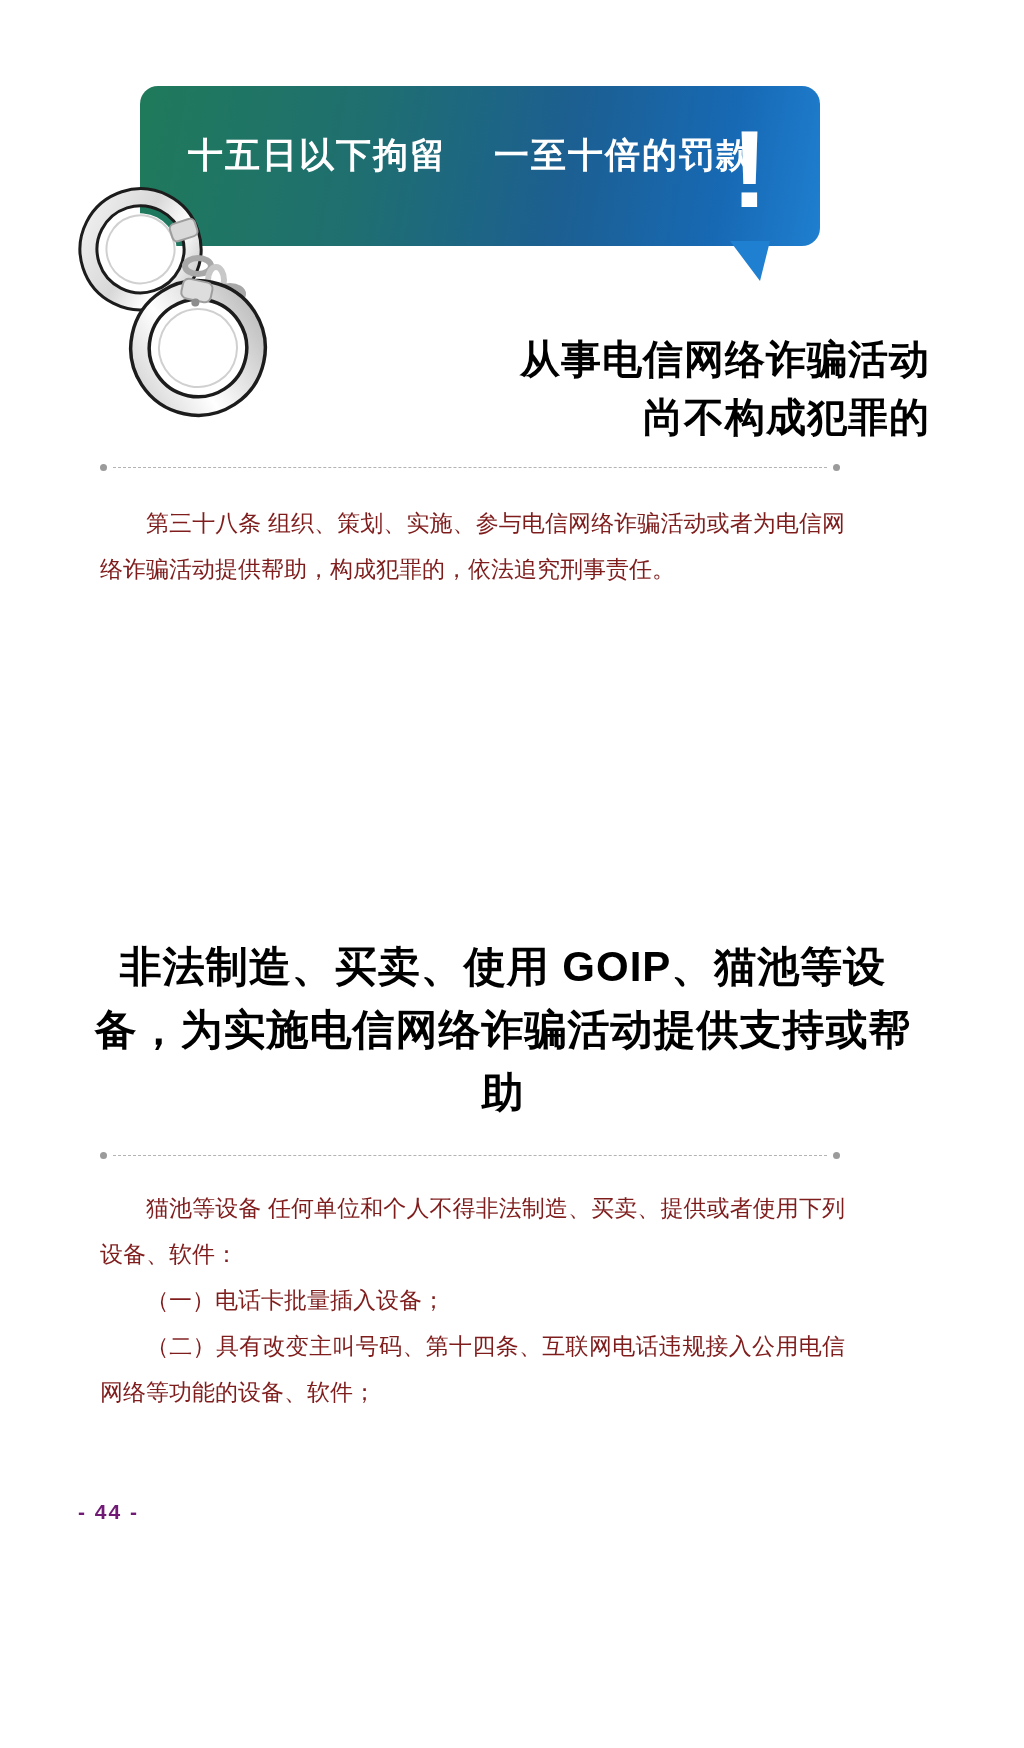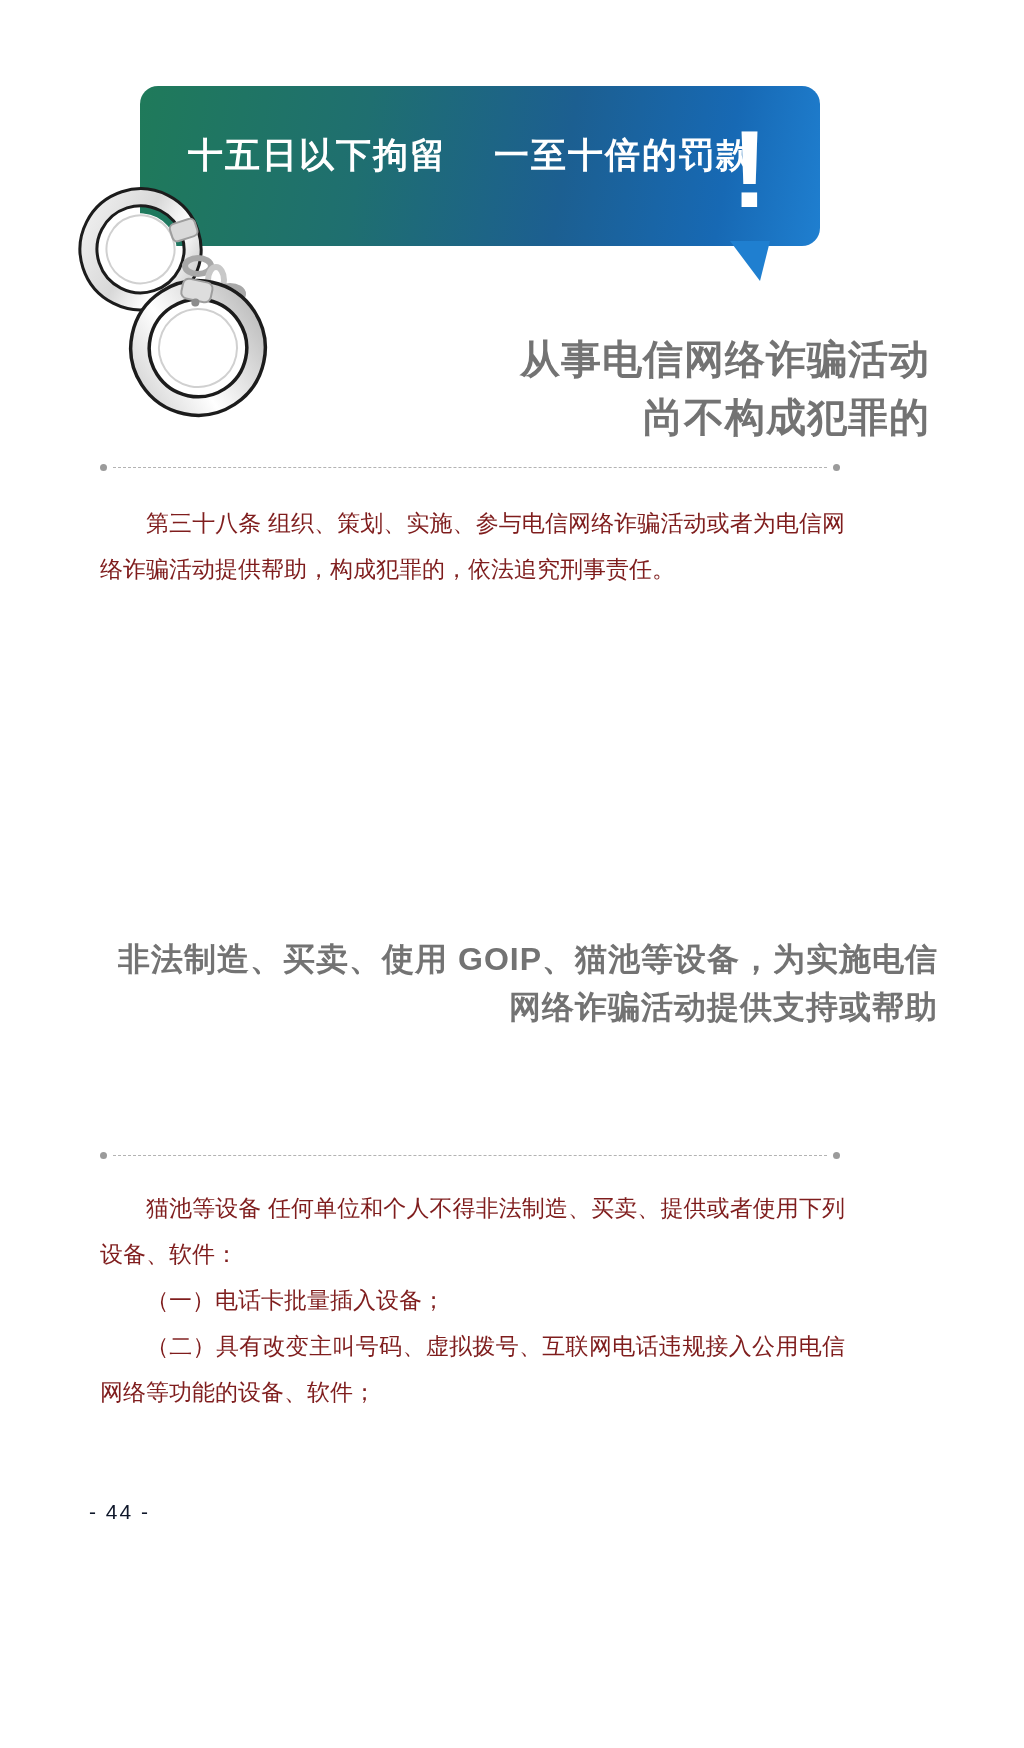--- a/index.html
+++ b/index.html
@@ -76,38 +76,38 @@
     position: absolute;
     left: 70px;
     top: 180px;
     width: 290px;
     height: 270px;
   }
 
   
   .heading-blue {
     position: absolute;
-    color: #737373;
+    color: #000000;
     font-weight: bold;
     letter-spacing: 1px;
   }
   #h1 {
     left: 330px;
     top: 330px;
     width: 600px;
     text-align: right;
     font-size: 40px;
     line-height: 1.45;
   }
   #h2 {
-    left: 108px;
+    left: 88px;
     top: 935px;
     width: 830px;
-    text-align: right;
-    font-size: 32px;
+    text-align: center;
+    font-size: 42px;
     line-height: 1.5;
   }
 
   
   .divider {
     position: absolute;
     height: 10px;
     left: 100px;
     width: 740px;
     display: flex;
@@ -141,25 +141,26 @@
   #body1 { top: 500px; }
   #body2 { top: 1185px; }
   .para {
     margin: 0 0 0 0;
     text-indent: 2em;
   }
 
   
   .page-number {
     position: absolute;
-    left: 89px;
+    left: 78px;
     top: 1500px;
     font-size: 21px;
-    color: #0f172a;
+    color: #701a75;
     letter-spacing: 2px;
+    font-weight: bold;
   }
 </style>
 </head>
 <body>
 
 <div class="page">
 
   <div class="banner-wrap">
     <div class="banner">
       <div class="banner-text">十五日以下拘留    一至十倍的罚款</div>
@@ -228,18 +229,18 @@
 
   <div class="divider" id="div2">
     <span class="dot"></span>
     <span class="dash"></span>
     <span class="dot"></span>
   </div>
 
   <div class="body-block" id="body2">
     <p class="para">猫池等设备   任何单位和个人不得非法制造、买卖、提供或者使用下列设备、软件：</p>
     <p class="para">（一）电话卡批量插入设备；</p>
-    <p class="para">（二）具有改变主叫号码、虚拟拨号、互联网电话违规接入公用电信网络等功能的设备、软件；</p>
+    <p class="para">（二）具有改变主叫号码、第十四条、互联网电话违规接入公用电信网络等功能的设备、软件；</p>
   </div>
 
   <div class="page-number">- 44 -</div>
 
 </div>
 
 </body></html>

